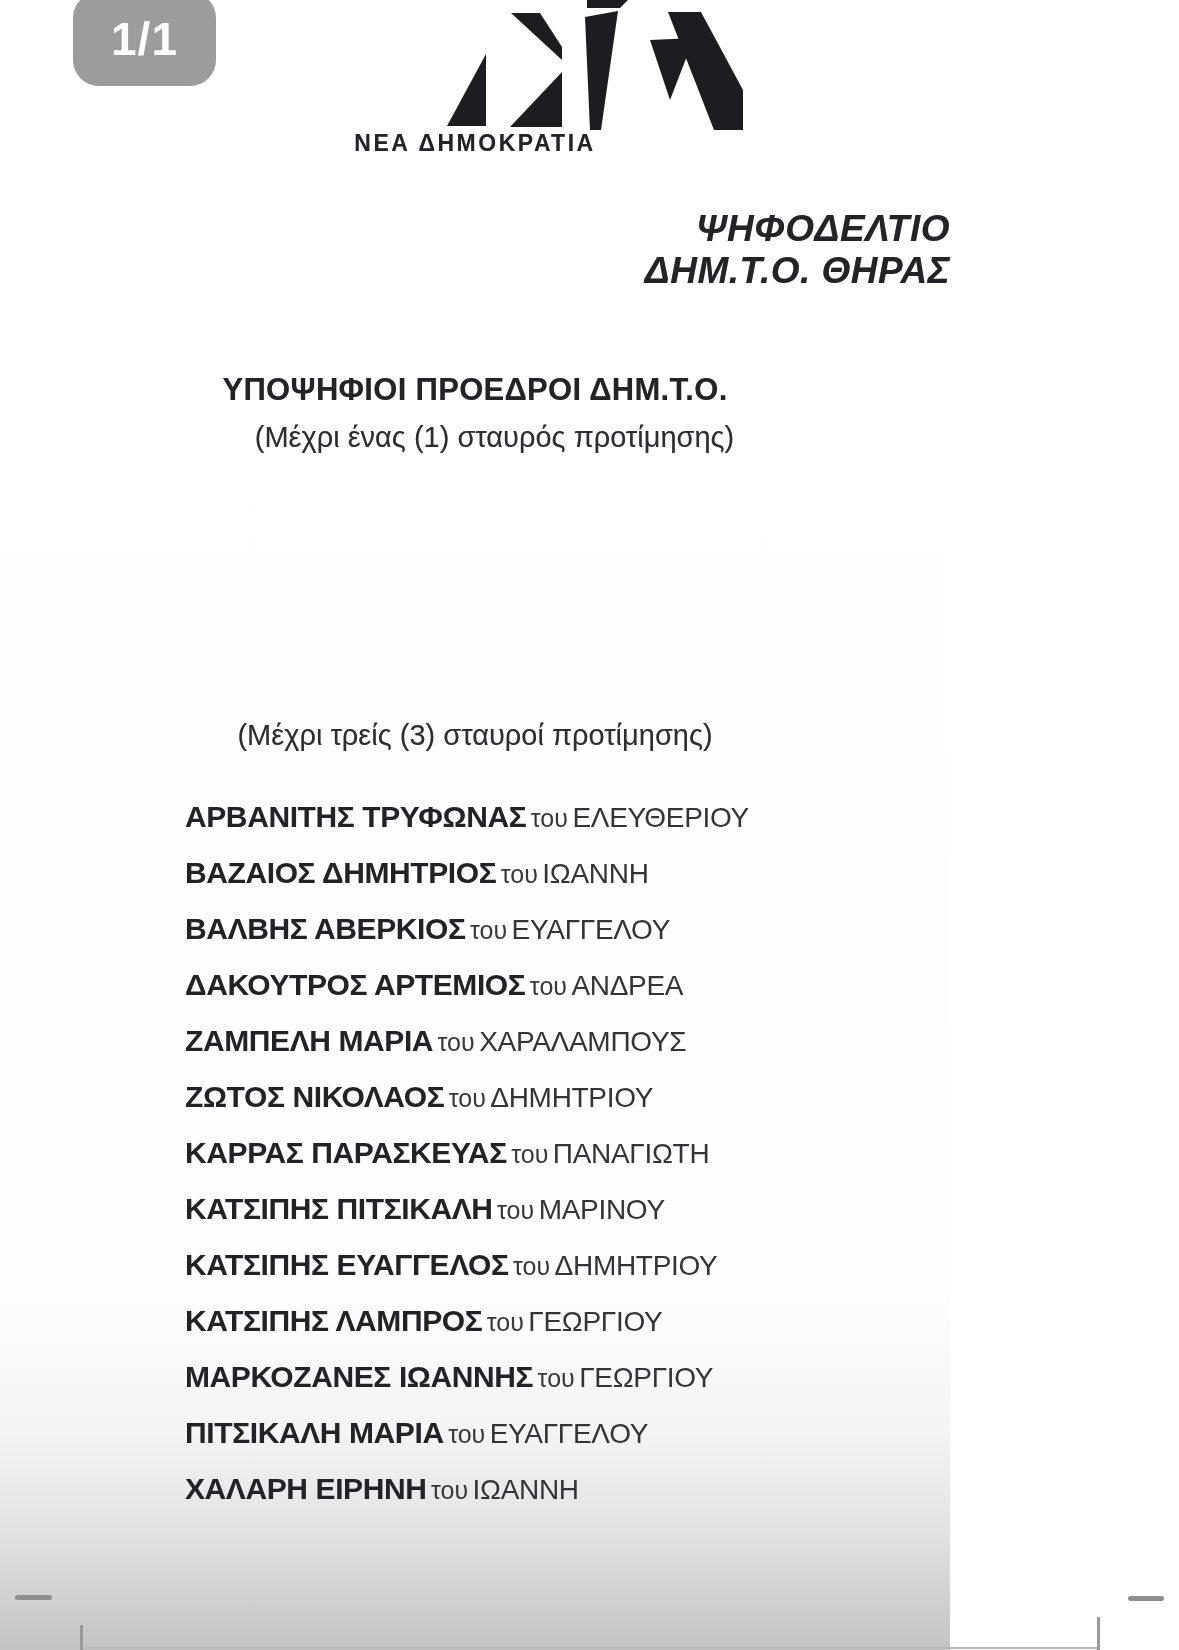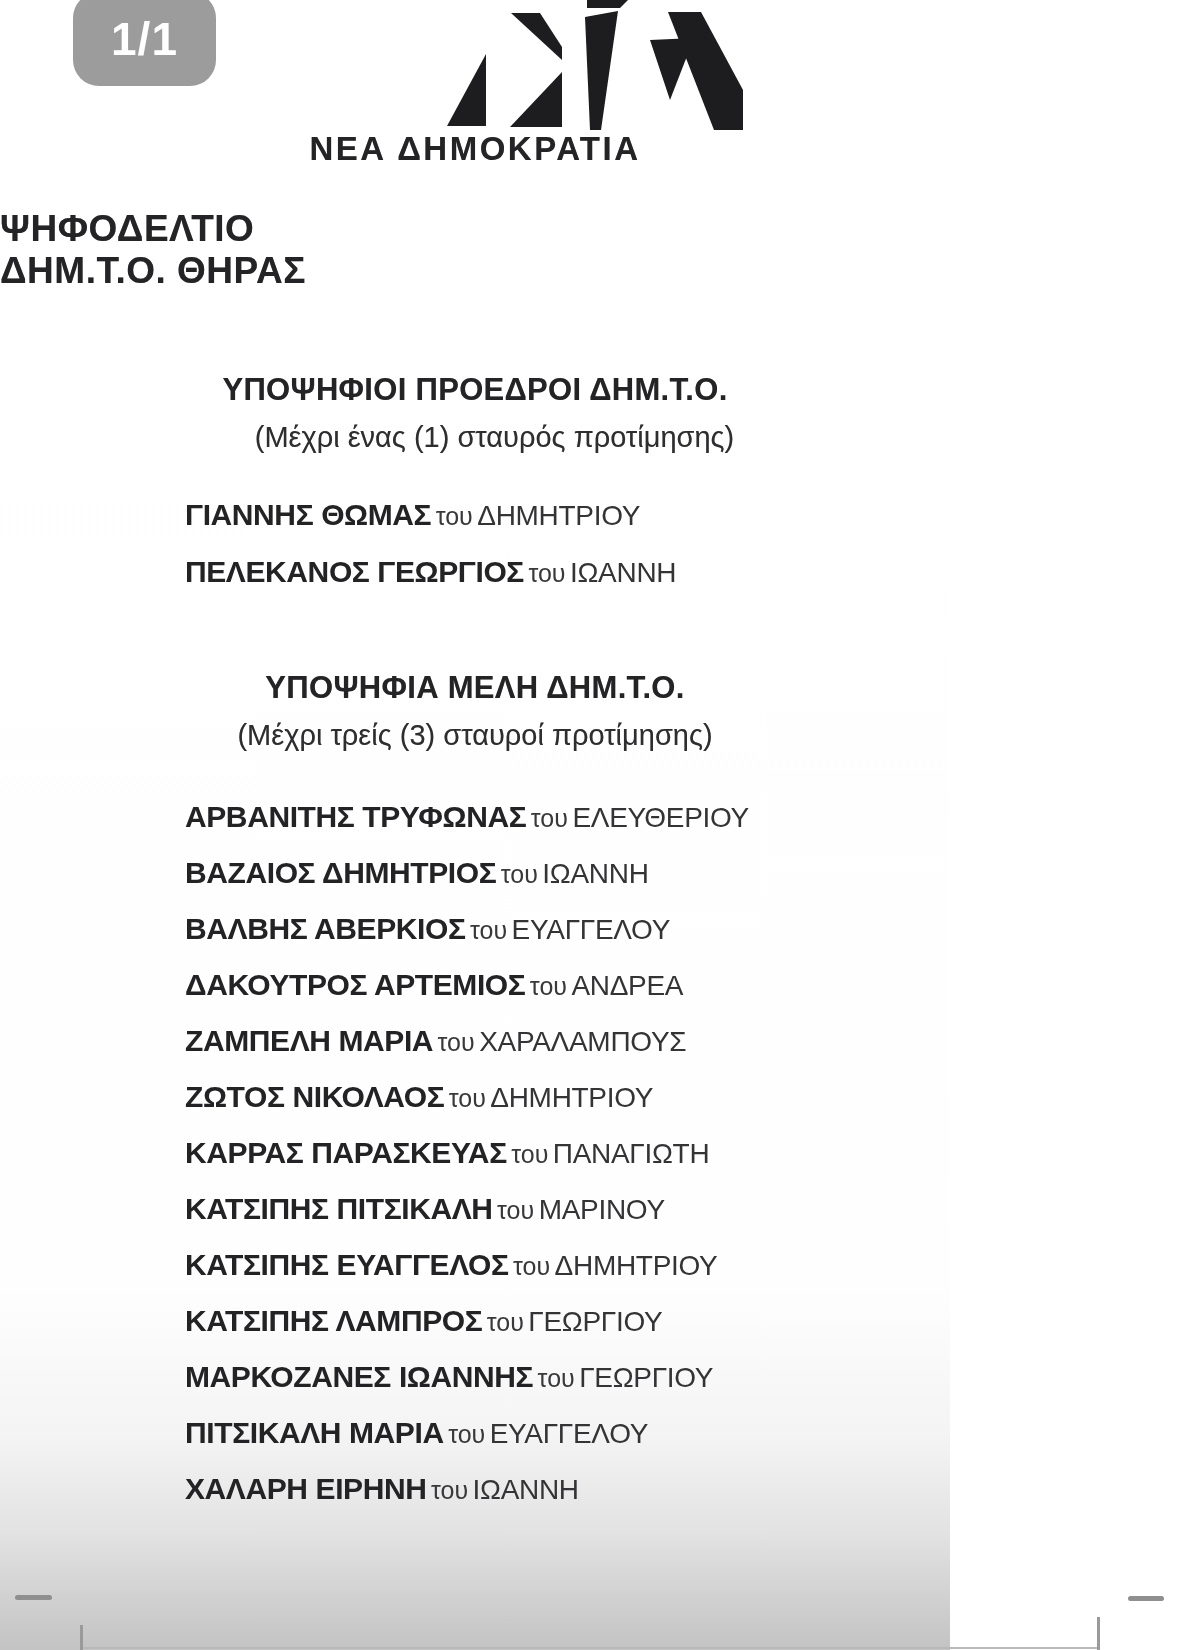--- a/index.html
+++ b/index.html
@@ -25,29 +25,30 @@
     display: flex; align-items: center; justify-content: center;
     color: #ffffff; font-size: 46px; font-weight: 700;
     letter-spacing: 1px;
   }
   
   .logo { position: absolute; left: 444px; top: 0; width: 300px; height: 130px; }
   .logo polygon { fill: #1d1d1f; }
   .party-name {
     position: absolute; left: 0; right: 0; top: 130px;
     text-align: center;
-    font-size: 33px; font-weight: 700; letter-spacing: 2.5px;
+    font-size: 23px; font-weight: 700; letter-spacing: 2.5px;
     color: #242426;
   }
   .doc-text { color: #242426; text-shadow: 0 0 0.6px rgba(40,40,40,0.35); }
   .ballot-title {
     position: absolute; left: 0; right: 0; top: 208px;
-    text-align: left;
+    text-align: right;
     font-size: 37px; font-weight: 700; line-height: 42px;
     letter-spacing: 0.5px;
+    font-style: italic;
   }
   .sec-head {
     position: absolute; left: 0; right: 0;
     text-align: center;
     font-size: 31px; font-weight: 700; letter-spacing: 0.3px;
   }
   .sec-head.s1 { top: 372px; }
   .sec-head.s2 { top: 670px; }
   .sec-note {
     position: absolute; left: 0; right: 0;
@@ -100,34 +101,21 @@
   <div class="party-name doc-text">ΝΕΑ ΔΗΜΟΚΡΑΤΙΑ</div>
 
   <div class="ballot-title doc-text">
     <div>ΨΗΦΟΔΕΛΤΙΟ</div>
     <div>ΔΗΜ.Τ.Ο. ΘΗΡΑΣ</div>
   </div>
 
   <div class="sec-head s1 doc-text">ΥΠΟΨΗΦΙΟΙ ΠΡΟΕΔΡΟΙ ΔΗΜ.Τ.Ο.</div>
   <div class="sec-note n1 doc-text">(Μέχρι ένας (1) σταυρός προτίμησης)</div>
 
-  <ol class="list presidents">
-    <li class="row">
-      <span class="nm">ΓΙΑΝΝΗΣ ΘΩΜΑΣ</span>
-      <span class="pt">του</span>
-      <span class="pn">ΔΗΜΗΤΡΙΟΥ</span>
-    </li>
-    <li class="row">
-      <span class="nm">ΠΕΛΕΚΑΝΟΣ ΓΕΩΡΓΙΟΣ</span>
-      <span class="pt">του</span>
-      <span class="pn">ΙΩΑΝΝΗ</span>
-    </li>
-  </ol>
 
-  <div class="sec-head s2 doc-text">ΥΠΟΨΗΦΙΑ ΜΕΛΗ ΔΗΜ.Τ.Ο.</div>
   <div class="sec-note n2 doc-text">(Μέχρι τρείς (3) σταυροί προτίμησης)</div>
 
   <ol class="list members">
     <li class="row">
       <span class="nm">ΑΡΒΑΝΙΤΗΣ ΤΡΥΦΩΝΑΣ</span>
       <span class="pt">του</span>
       <span class="pn">ΕΛΕΥΘΕΡΙΟΥ</span>
     </li>
     <li class="row">
       <span class="nm">ΒΑΖΑΙΟΣ ΔΗΜΗΤΡΙΟΣ</span>

